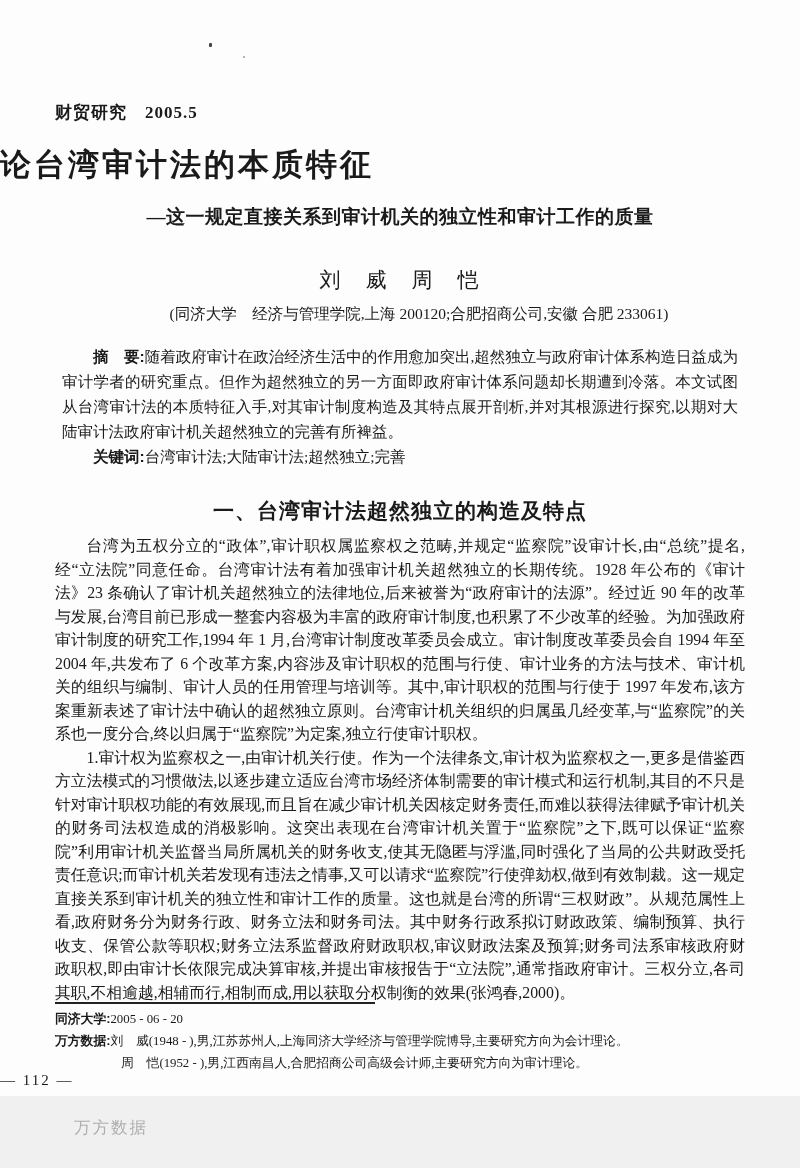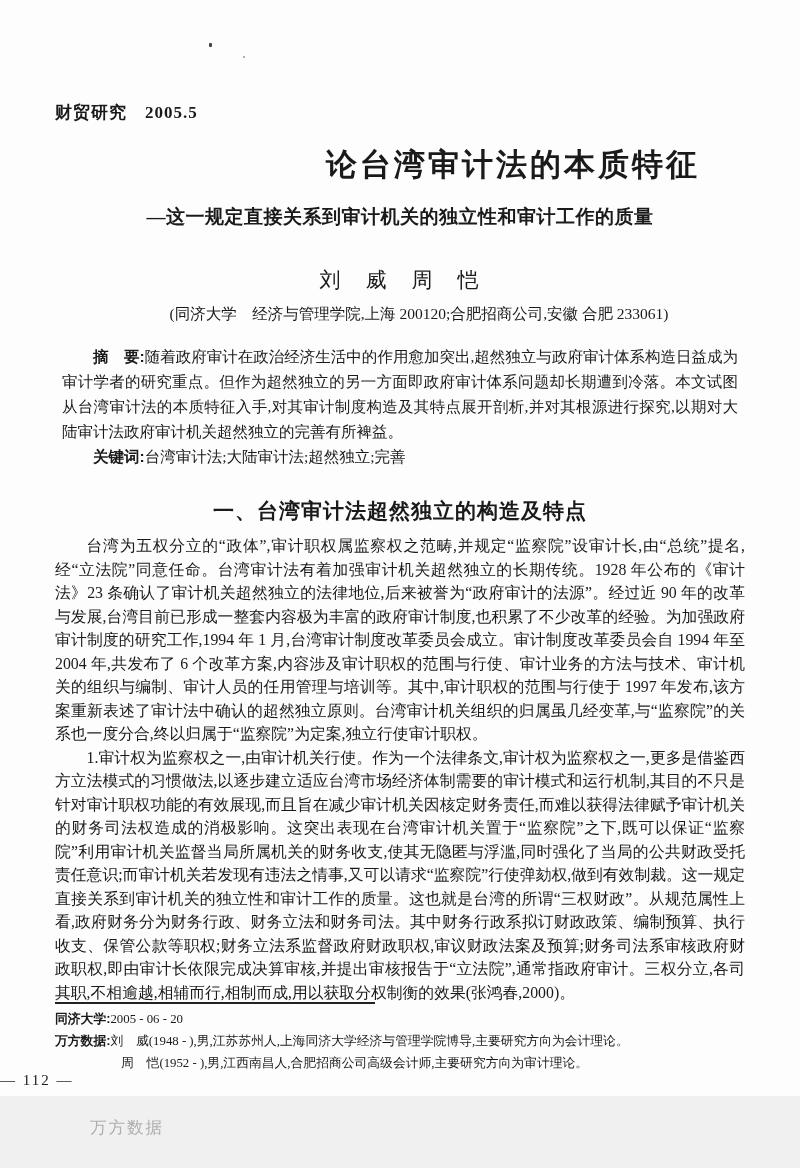--- a/index.html
+++ b/index.html
@@ -14,21 +14,21 @@
   .page{position:absolute;left:0;top:0;width:800px;height:1168px;overflow:hidden;}
   .scan-bottom-band{position:absolute;left:0;top:1096px;width:800px;height:72px;background:#f0f0f0;}
   .ink-speck{position:absolute;left:209px;top:43px;width:3px;height:4px;background:#444;border-radius:1px;}
   .ink-speck2{position:absolute;left:243px;top:56px;width:2px;height:2px;background:#9a9a9a;border-radius:1px;}
 
   .journal-header{position:absolute;left:55px;top:101px;font-size:17px;letter-spacing:1px;}
   .journal-header .jname{font-family:"Liberation Sans","DejaVu Sans",sans-serif;font-weight:700;}
   .journal-header .jissue{font-weight:700;margin-left:18px;}
 
   .paper-title{
-    position:absolute;left:0;top:144px;width:700px;text-align:right;
+    position:absolute;left:0;top:144px;width:700px;text-align:left;
     font-family:"Liberation Sans","DejaVu Sans",sans-serif;
     font-weight:700;font-size:31px;letter-spacing:3px;
   }
   .paper-subtitle{
     position:absolute;left:0;top:204px;width:800px;text-align:center;
     font-weight:700;font-size:19px;letter-spacing:0.5px;
   }
   .authors{
     position:absolute;left:0;top:266px;width:800px;text-align:center;
     font-size:21px;letter-spacing:2px;
@@ -67,21 +67,21 @@
     font-size:12.8px;line-height:22px;
   }
   .footnote .row{margin:0;}
   .footnote .indent2{padding-left:66px;}
 
   .page-number{
     position:absolute;left:0;top:1072px;width:652px;
     font-size:15px;letter-spacing:2px;
   }
   .watermark{
-    position:absolute;left:90px;top:1117px;
+    position:absolute;left:74px;top:1117px;
     font-size:16.5px;color:#aeaeae;letter-spacing:2px;
     font-family:"Liberation Sans","DejaVu Sans",sans-serif;
   }
 </style>
 </head>
 <body>
 
 <div class="page">
 
   <div class="scan-bottom-band"></div>

